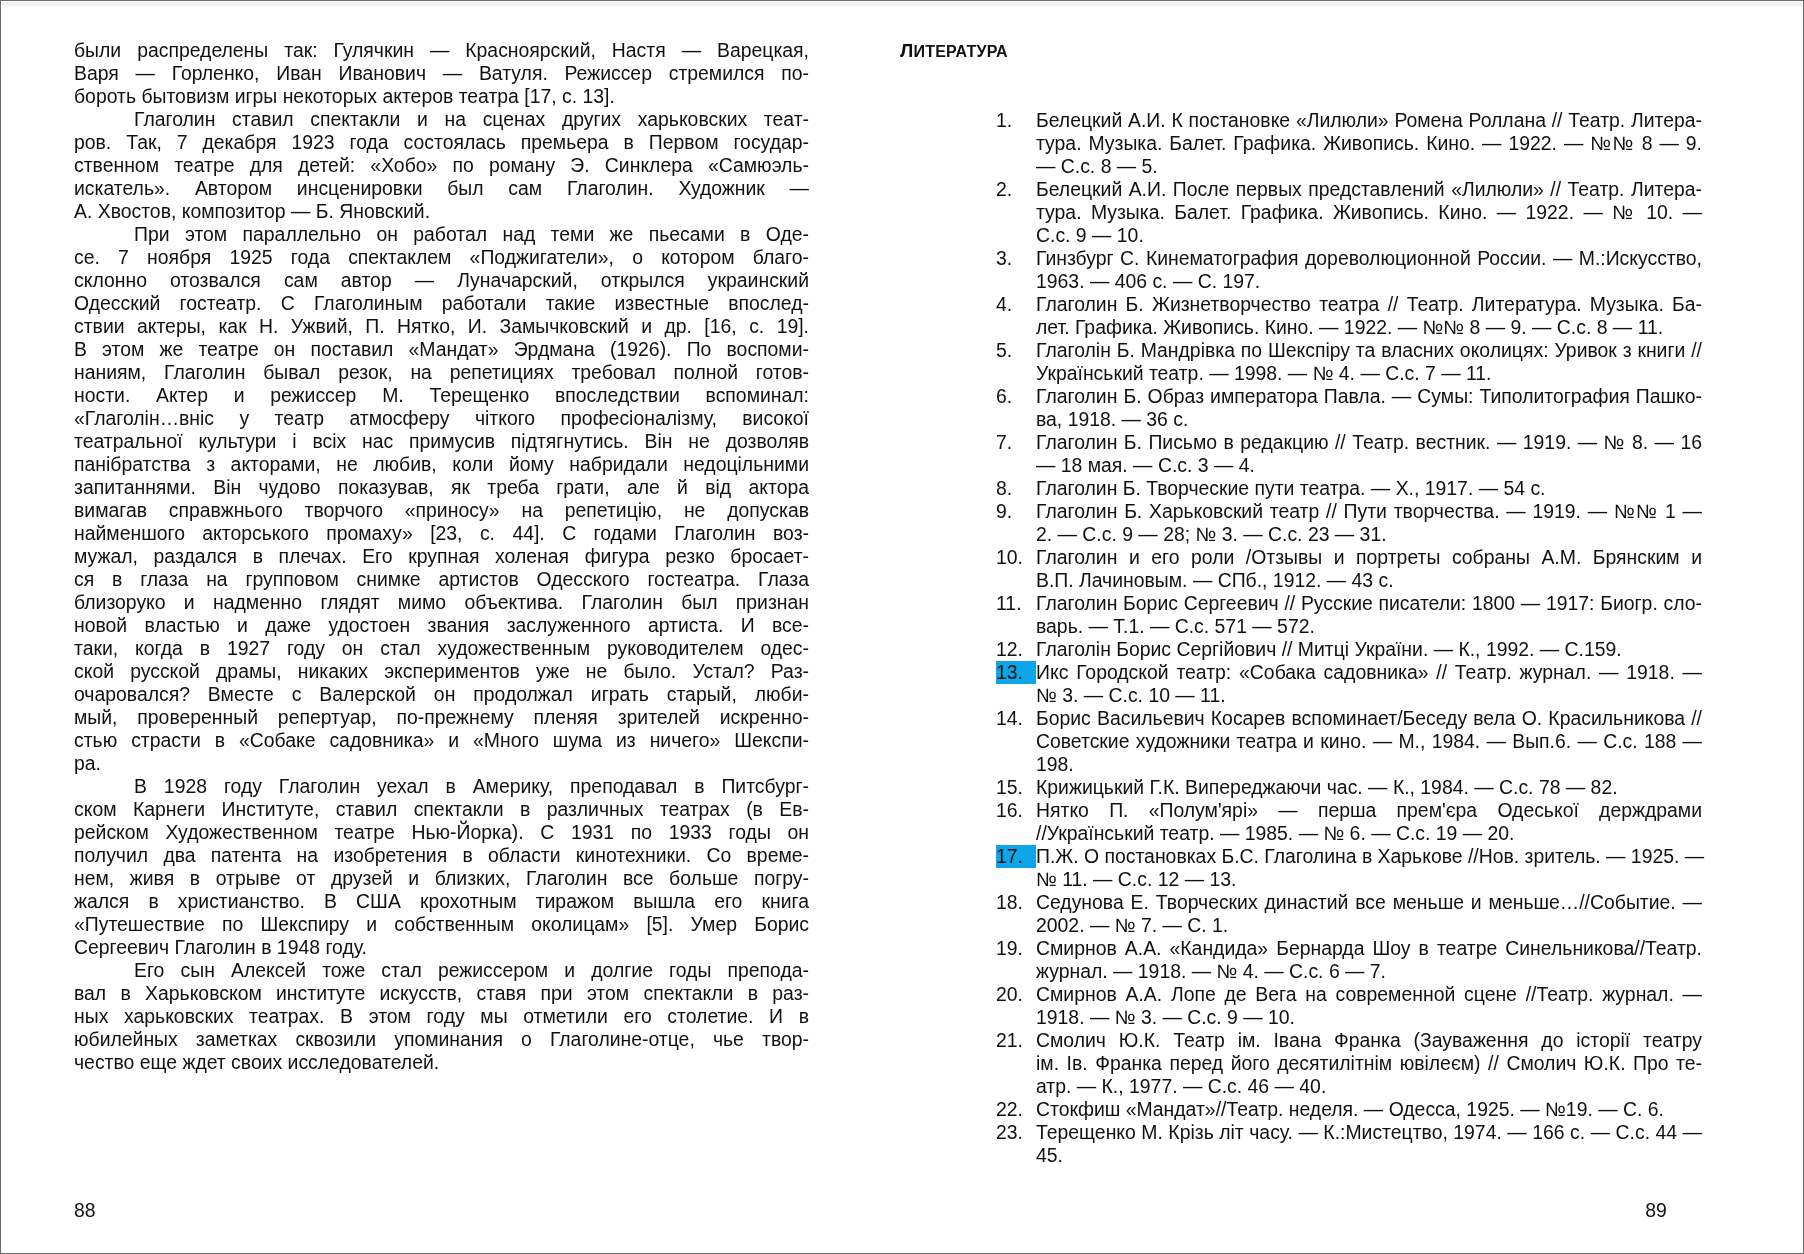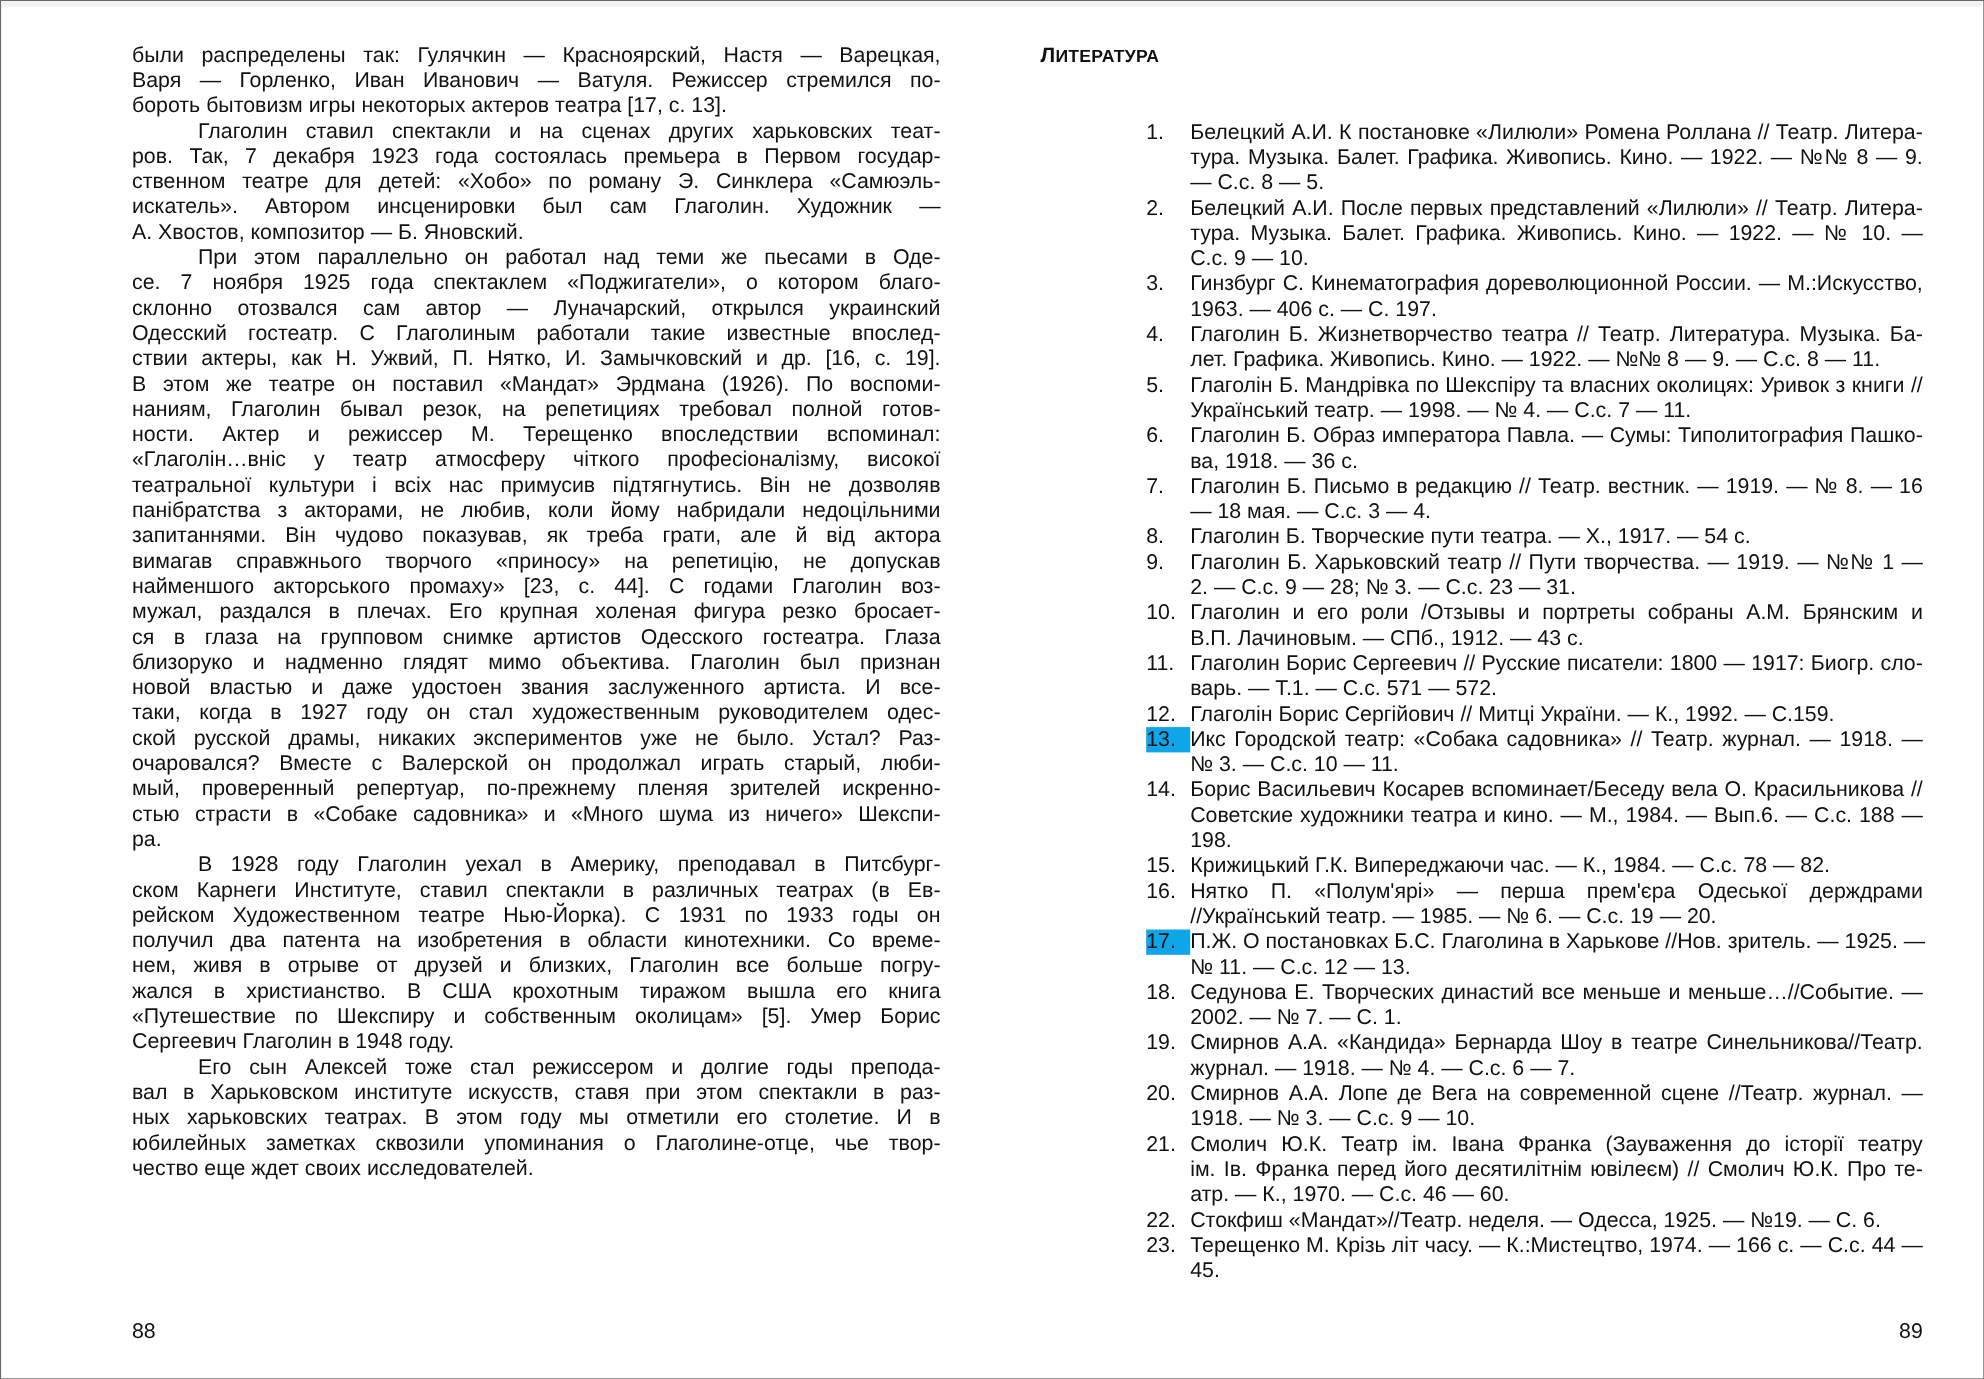--- a/index.html
+++ b/index.html
@@ -2,34 +2,34 @@
 <html><head>
 <meta charset="utf-8">
 <style>
   html, body { margin: 0; padding: 0; background: #ffffff; }
   body { width: 1804px; height: 1254px; overflow: hidden; position: relative; }
   .frame {
     position: absolute; left: 0; top: 0; width: 1802px; height: 1252px;
     border: 1px solid #6a6a6a; background: #ffffff;
   }
   .frame-top-shade { position: absolute; left: 1px; top: 1px; right: 1px; height: 4px; background: #f1f1f1; }
-  .page { position: absolute; top: 0; height: 1254px; margin-left: 46px; }
+  .page { position: absolute; top: 0; height: 1254px; }
   .page-left { left: 0; width: 900px; }
   .page-right { left: 900px; width: 904px; }
   .text {
     font-family: "Liberation Sans", sans-serif;
     font-size: 19.4px; line-height: 23px; color: #111111;
   }
   .left-body { position: absolute; left: 74px; top: 39px; width: 735px; }
   .line { white-space: nowrap; text-align: justify; text-align-last: justify; display: block; height: 23px; }
   .line.last { text-align-last: left; }
   .line.indent { padding-left: 60px; }
   .page-number { position: absolute; top: 1199px; font-family: "Liberation Sans", sans-serif; font-size: 19.4px; line-height: 23px; color: #111; text-align: right; }
   .pn-left { left: 74px; }
-  .pn-right { left: 710px; width: 92px; text-align: right; }
+  .pn-right { left: 710px; width: 92px; text-align: center; }
   .heading {
     position: absolute; left: 0; width: 904px; top: 40px; 
     font-family: "Liberation Sans", sans-serif; font-weight: bold; font-size: 16px; letter-spacing: 0.2px; color: #111;
   }
   .heading .cap { font-size: 19px; }
   .refs { position: absolute; left: 96px; top: 109px; width: 706px; }
   .ref { position: relative; padding-left: 40px; }
   .ref-num { position: absolute; left: 0; top: 0; width: 40px; }
   .ref .line { width: 666px; }
   .ref-num.hl { background: #0ea5e9; }
@@ -192,21 +192,21 @@
       </div>
       <div class="ref">
         <span class="ref-num">20.</span>
         <span class="line">Смирнов А.А. Лопе де Вега на современной сцене //Театр. журнал. —</span>
         <span class="line last">1918. — № 3. — С.с. 9 — 10.</span>
       </div>
       <div class="ref">
         <span class="ref-num">21.</span>
         <span class="line">Смолич Ю.К. Театр ім. Івана Франка (Зауваження до історії театру</span>
         <span class="line">ім. Ів. Франка перед його десятилітнім ювілеєм) // Смолич Ю.К. Про те-</span>
-        <span class="line last">атр. — К., 1970. — С.с. 46 — 60.</span>
+        <span class="line last">атр. — К., 1977. — С.с. 46 — 40.</span>
       </div>
       <div class="ref">
         <span class="ref-num">22.</span>
         <span class="line last">Стокфиш «Мандат»//Театр. неделя. — Одесса, 1925. — №19. — С. 6.</span>
       </div>
       <div class="ref">
         <span class="ref-num">23.</span>
         <span class="line">Терещенко М. Крізь літ часу. — К.:Мистецтво, 1974. — 166 с. — С.с. 44 —</span>
         <span class="line last">45.</span>
       </div>

